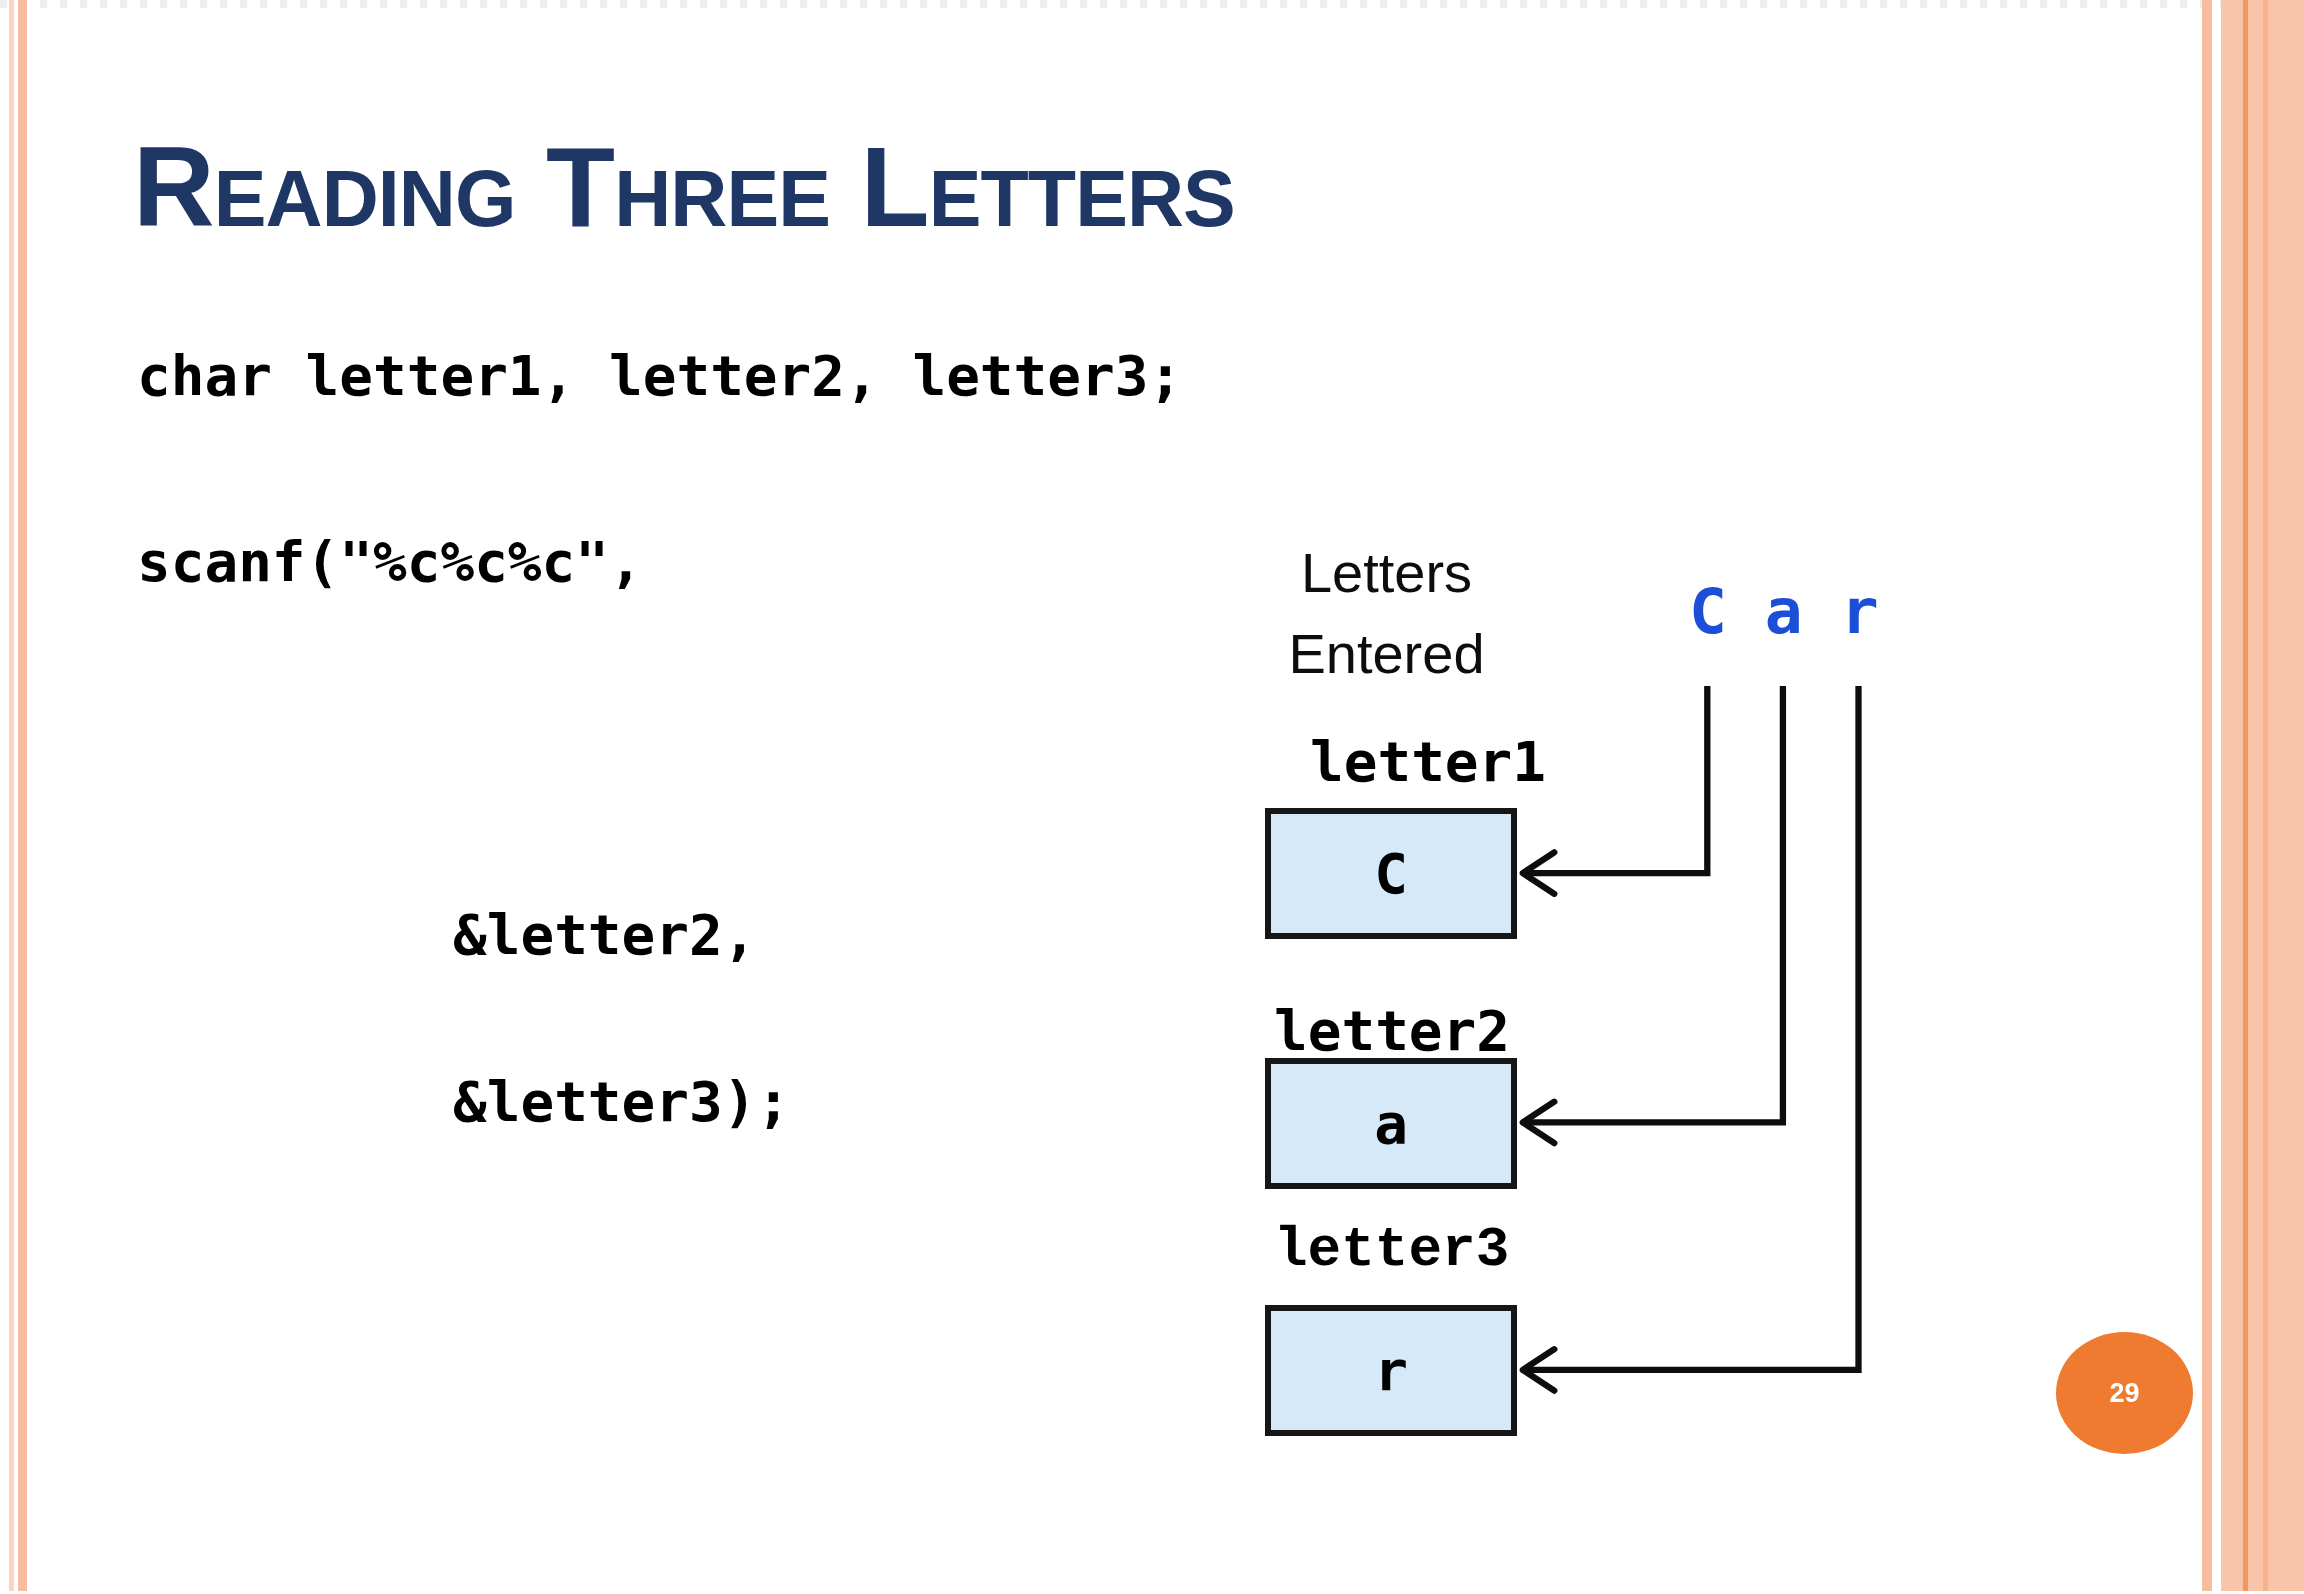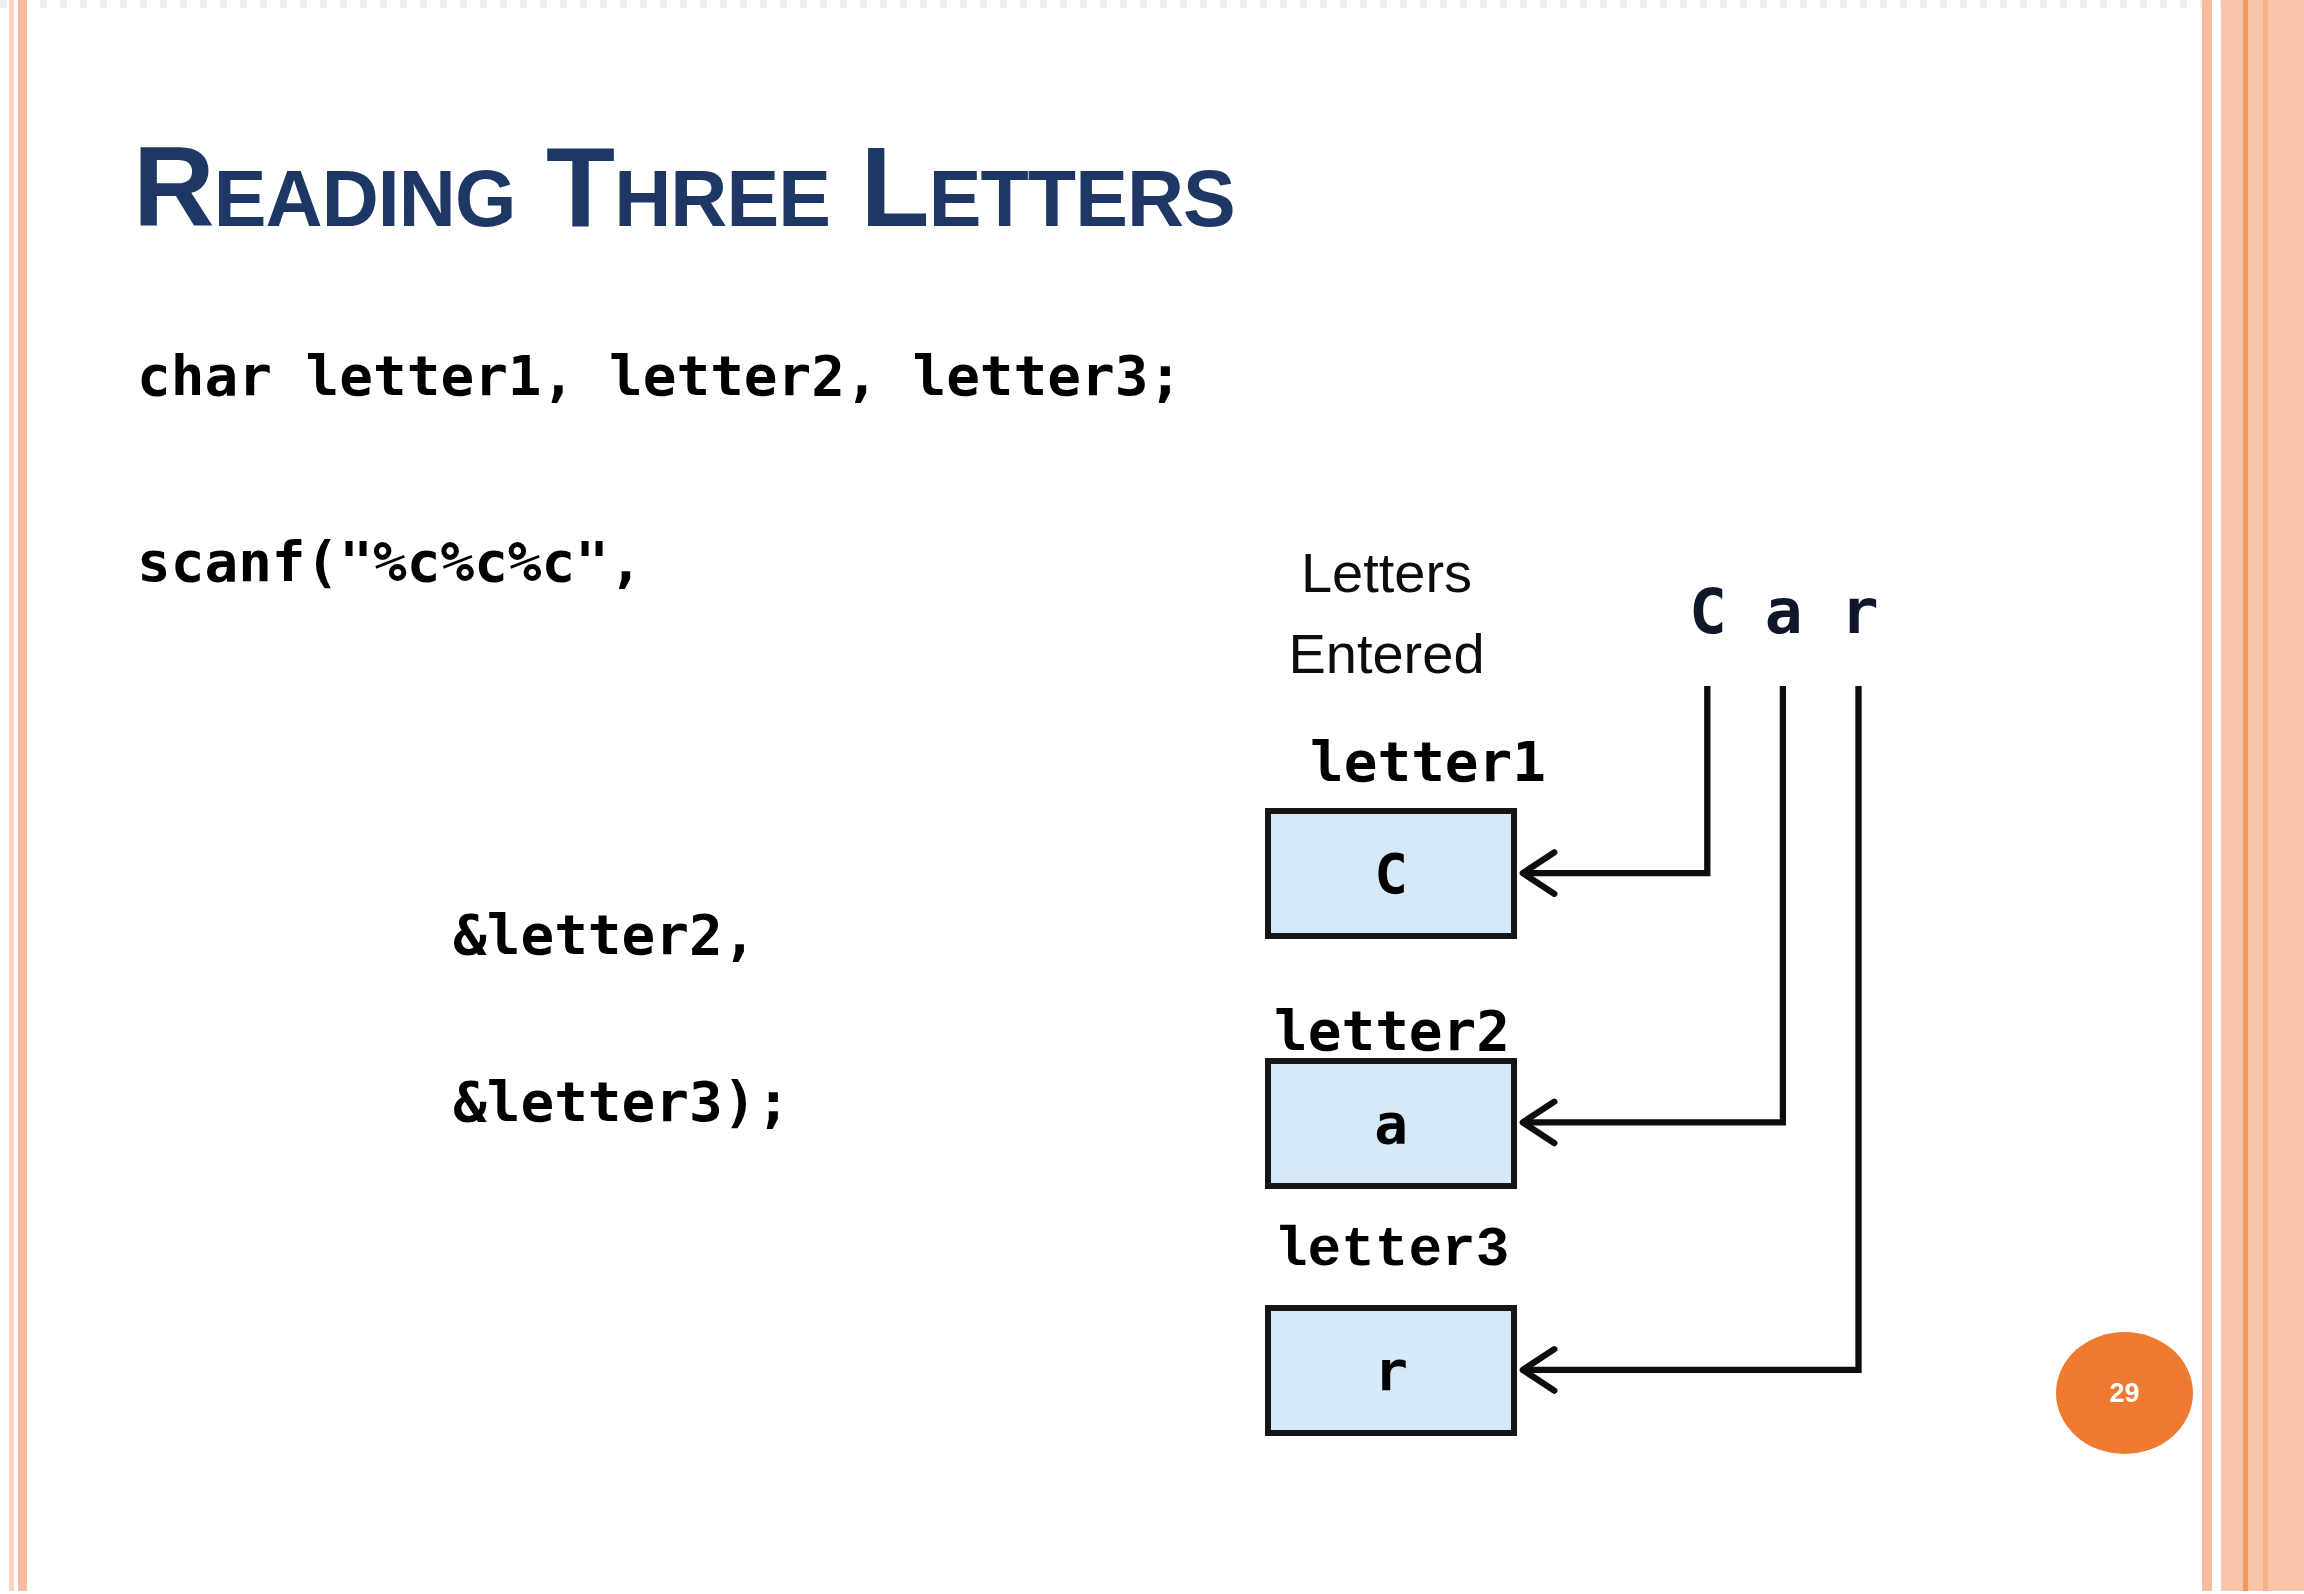--- a/index.html
+++ b/index.html
@@ -53,21 +53,21 @@
   
   .caption{
     position:absolute;left:1256px;top:532px;width:261px;
     text-align:center;font-size:56px;line-height:1.45;
     color:#0d0d0d;
   }
   .entered{
     position:absolute;left:1689px;top:580px;
     font-family:"DejaVu Sans Mono","Liberation Mono",monospace;
     font-weight:bold;font-size:63px;line-height:1;
-    color:#0f172a;white-space:pre;
+    color:#1d4ed8;white-space:pre;
   }
   .flow-svg{position:absolute;left:0;top:0;width:2304px;height:1595px;pointer-events:none;}
   .flow-svg path{stroke:#0d0d0d;stroke-width:7;fill:none;}
   .flow-svg .head{stroke-linecap:round;}
   .var-label{
     position:absolute;left:1274px;
     font-family:"DejaVu Sans Mono","Liberation Mono",monospace;
     font-weight:bold;font-size:56px;line-height:1;color:#000;
   }
   .vl1{top:734px;margin-left:36px;} .vl2{top:979px;margin-top:24px;} .vl3{top:1222px;font-family:Liberation Mono, monospace;}

